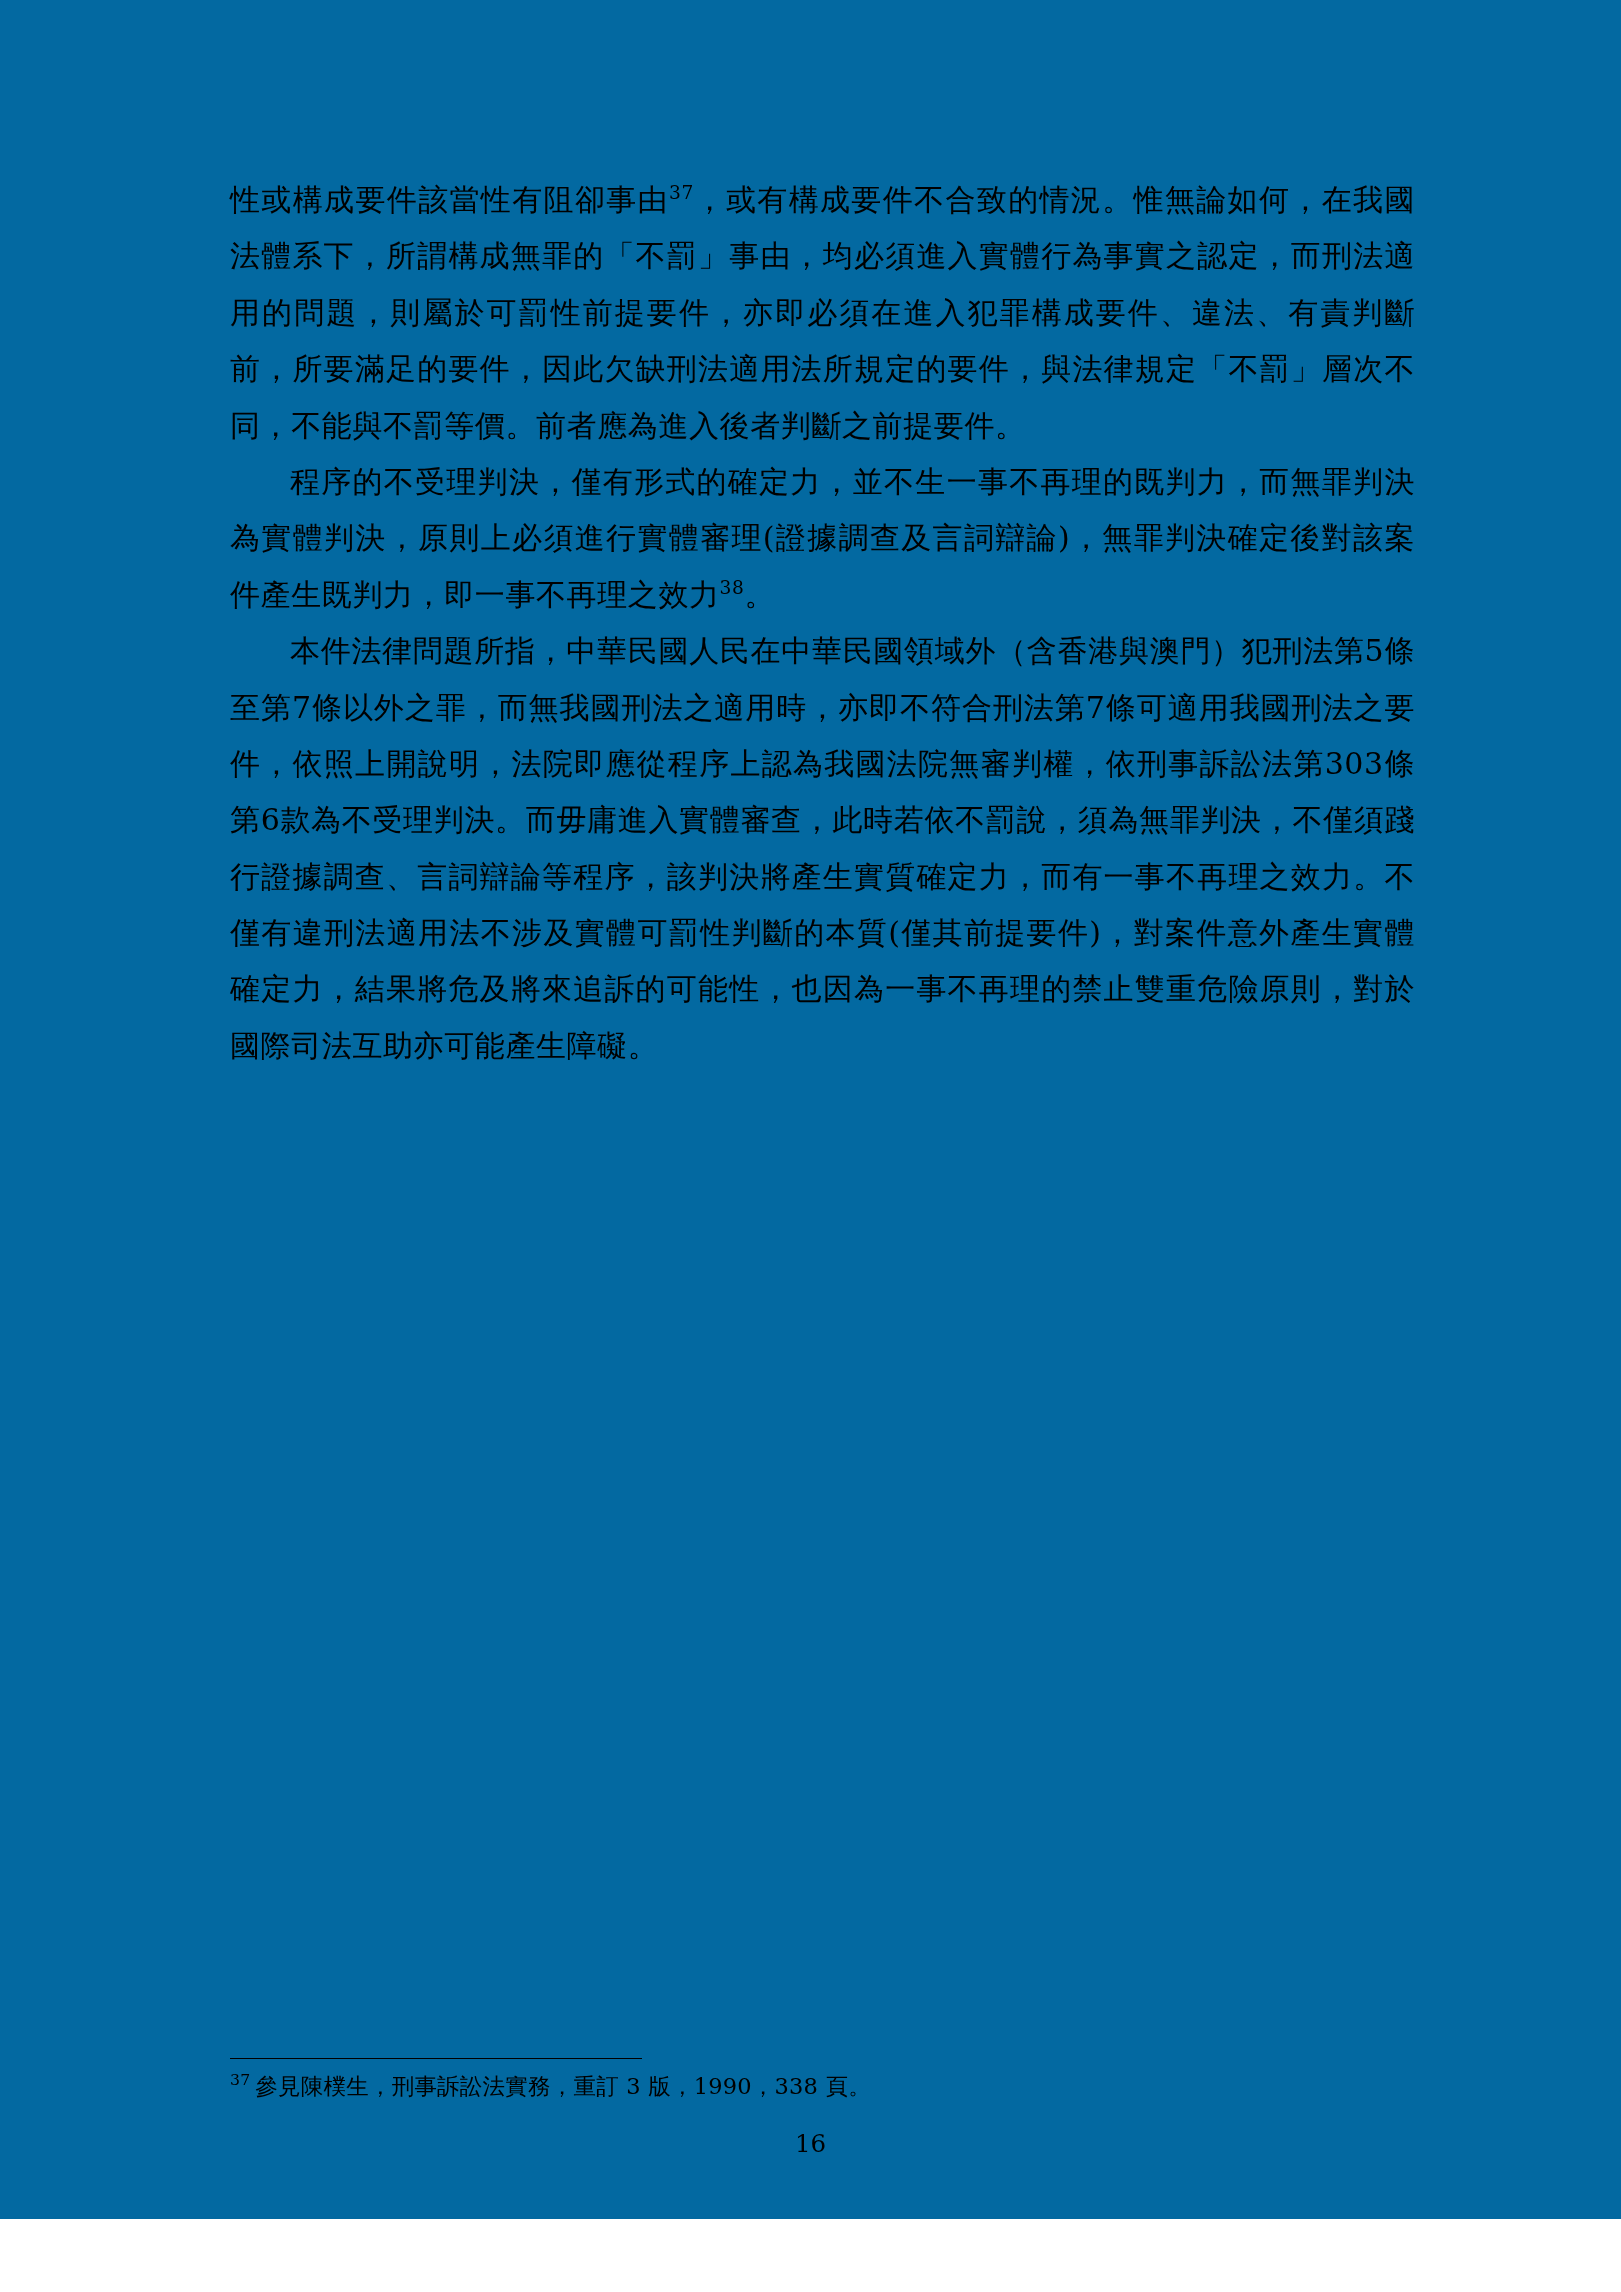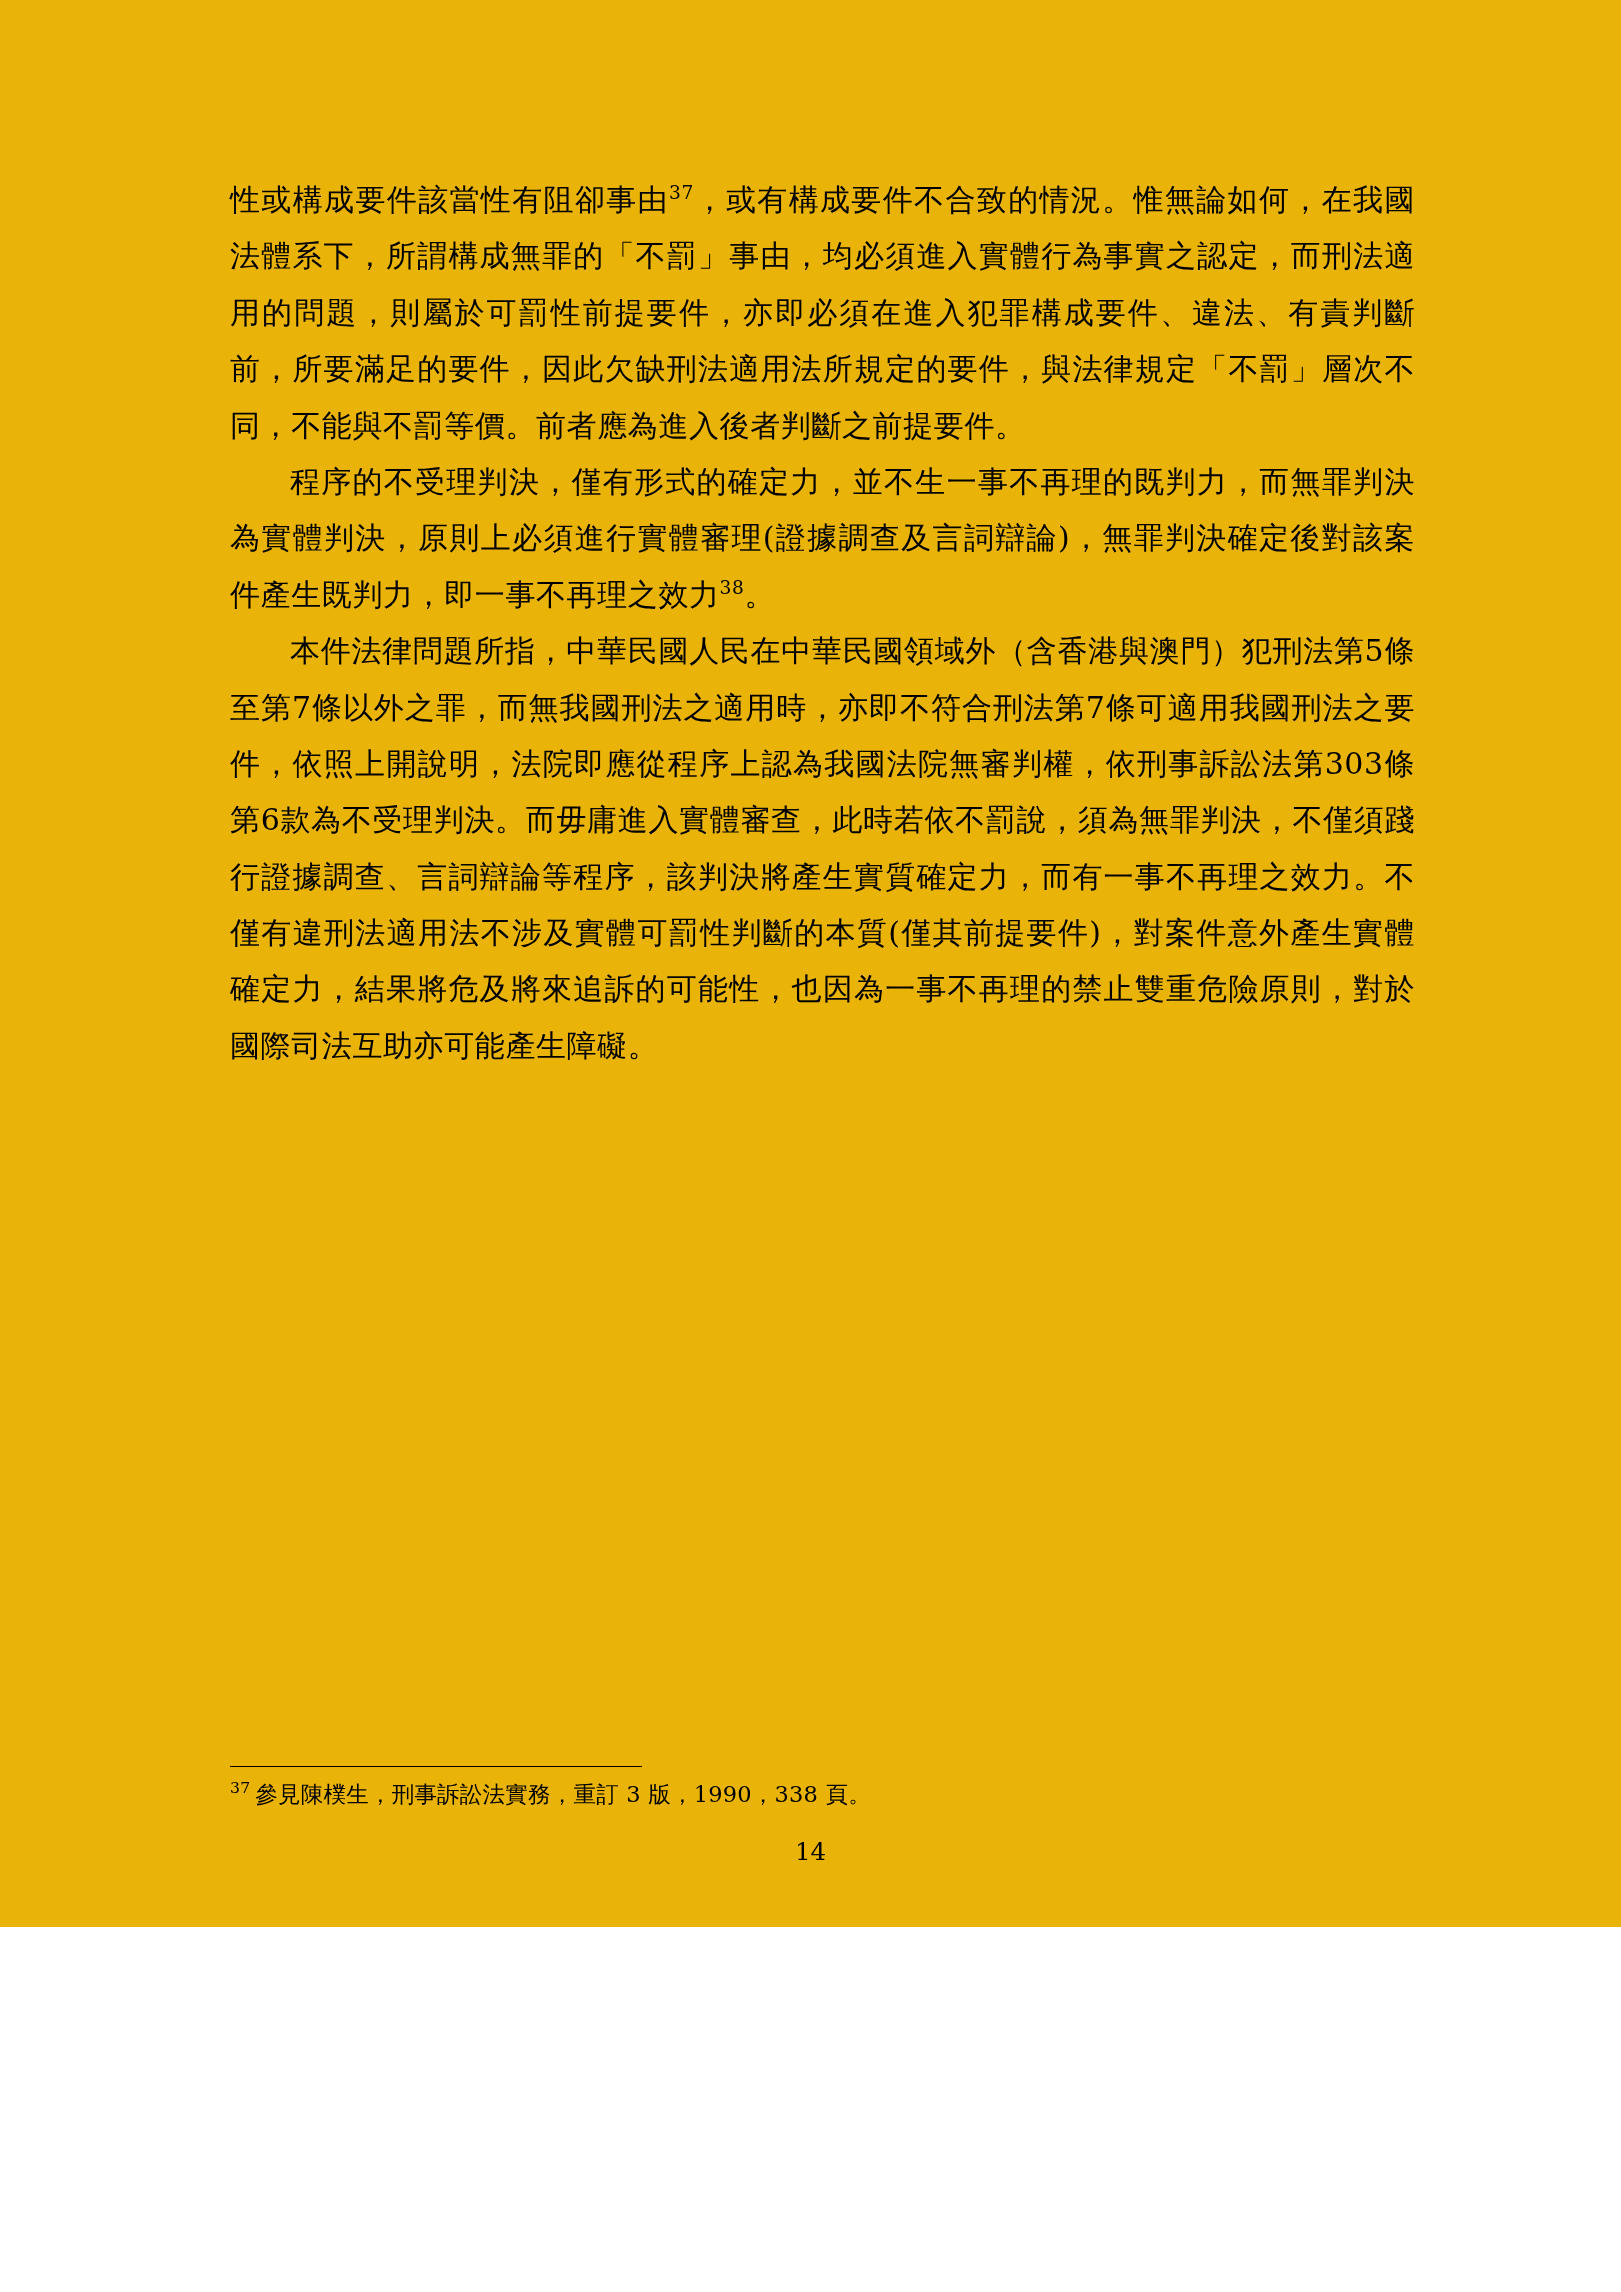--- a/index.html
+++ b/index.html
@@ -2,23 +2,23 @@
 <html><head>
 <meta charset="utf-8">
 <style>
   html, body {
     margin: 0;
     padding: 0;
     background: #ffffff;
   }
   .page {
     width: 1621px;
-    height: 1927px;
+    height: 2219px;
     position: relative;
-    background: #eab308;
+    background: #0369a1;
     box-sizing: border-box;
     padding: 172px 206px 0 230px;
     font-family: "DejaVu Serif", "Liberation Serif", serif;
     color: #000000;
   }
   .body-block {
     font-size: 30px;
     line-height: 1.88;
     text-align: justify;
     text-justify: inter-ideograph;
@@ -100,16 +100,16 @@
 
     <p class="para"><span>本件法律問題所指，中華民國人民在中華民國領域外（含香港與澳門）犯刑法第5條至第7條以外之罪，而無我國刑法之適用時，亦即不符合刑法第7條可適用我國刑法之要件，依照上開說明，法院即應從程序上認為我國法院無審判權，依刑事訴訟法第303條第6款為不受理判決。而毋庸進入實體審查，此時若依不罰說，須為無罪判決，不僅須踐行證據調查、言詞辯論等程序，該判決將產生實質確定力，而有一事不再理之效力。不僅有違刑法適用法不涉及實體可罰性判斷的本質(僅其前提要件)，對案件意外產生實體確定力，結果將危及將來追訴的可能性，也因為一事不再理的禁止雙重危險原則，對於國際司法互助亦可能產生障礙。</span></p>
 
   </div>
 
   <div class="footnote-area">
     <div class="footnote-rule"></div>
     <p class="footnote"><span class="fn-num">37</span><span>參見陳樸生，刑事訴訟法實務，重訂 3 版，1990，338 頁。</span></p>
   </div>
 
-  <div class="page-number">14</div>
+  <div class="page-number">16</div>
 
 </div>
 
 
 </body></html>

